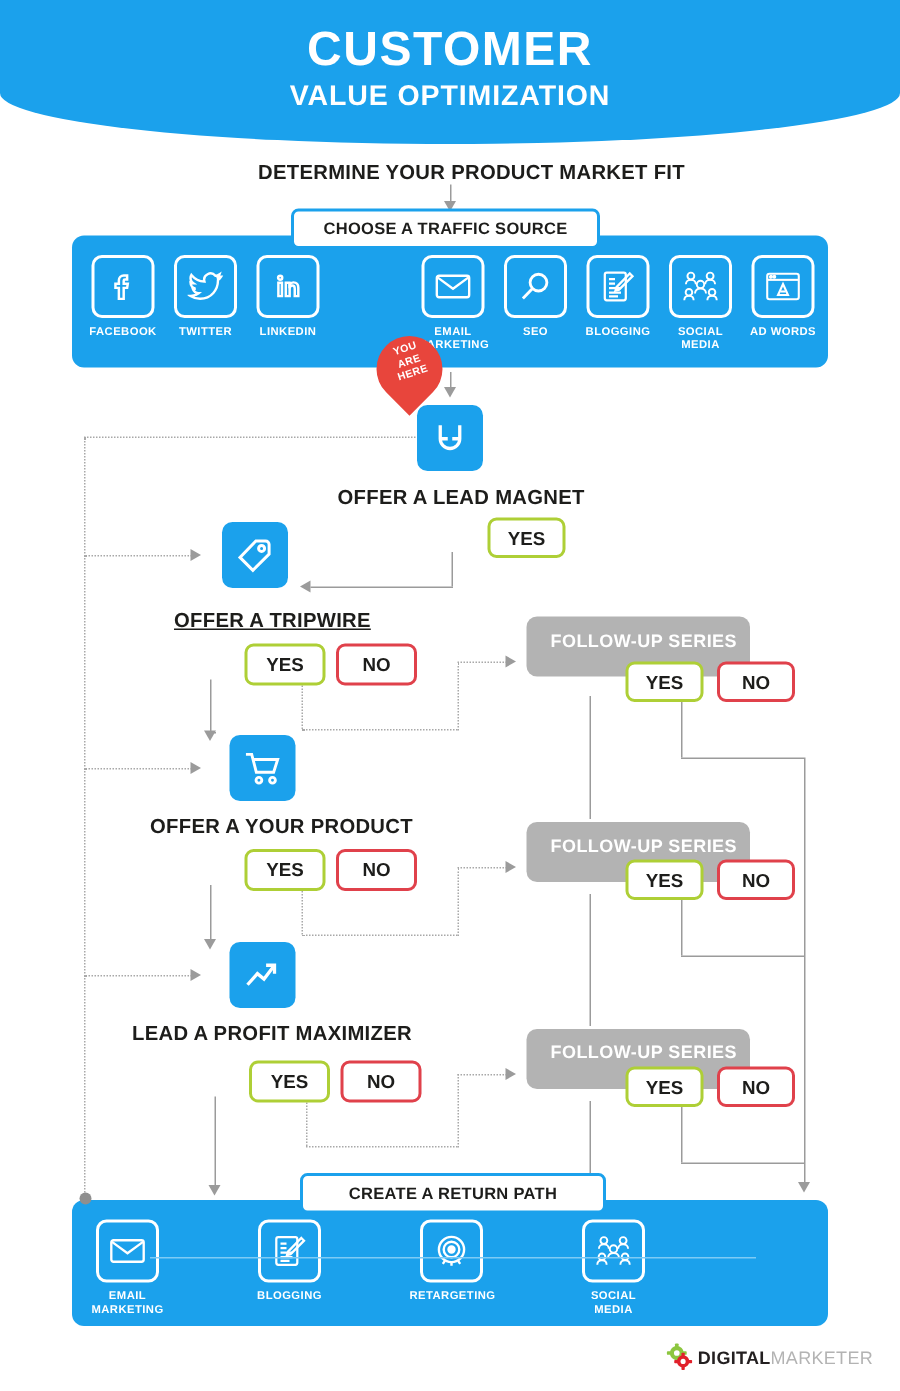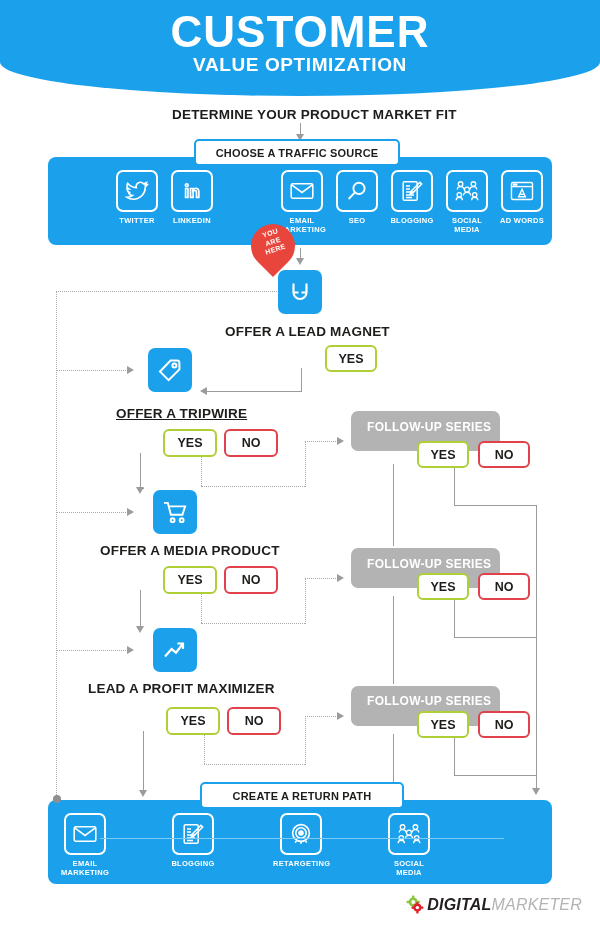--- a/index.html
+++ b/index.html
@@ -12,21 +12,21 @@
 
   
   .header{
     position:absolute;left:0;top:0;width:600px;height:96px;
     background:#1ba1ec;
     border-bottom-left-radius:300px 34px;
     border-bottom-right-radius:300px 34px;
     text-align:center;
   }
   .header-title{
-    color:#ffffff;font-size:44px;font-weight:bold;letter-spacing:1px;
+    color:#ffffff;font-size:32px;font-weight:bold;letter-spacing:1px;
     margin:0;padding-top:10px;line-height:44px;
   }
   .header-sub{
     color:#ffffff;font-size:19px;font-weight:bold;letter-spacing:0.6px;
     margin:0;line-height:22px;
   }
 
   
   .step-title{
     position:absolute;font-size:13.5px;font-weight:bold;color:#1d1d1b;
@@ -97,21 +97,21 @@
     border-radius:50% 50% 50% 0;transform:rotate(-45deg);z-index:9;
   }
   .pin-text{
     position:absolute;z-index:10;color:#ffffff;font-size:7px;font-weight:bold;
     line-height:8.5px;text-align:center;width:40px;transform:rotate(-18deg);
     letter-spacing:0.3px;
   }
 
   
   .logo{position:absolute;right:18px;bottom:12px;display:flex;align-items:center;}
-  .logo-txt{font-size:16px;font-weight:bold;letter-spacing:0.2px;font-style:italic;}
+  .logo-txt{font-size:12px;font-weight:bold;letter-spacing:0.2px;}
   .logo-a{color:#231f20;}
   .logo-b{color:#b3b3b3;font-weight:normal;}
 
   svg{display:block;}
 </style>
 </head>
 <body>
 
 <div id="page">
 
@@ -122,20 +122,28 @@
 
   <div class="step-title" style="left:172px;top:107px;">DETERMINE YOUR PRODUCT MARKET FIT</div>
 
   <div class="vline" style="left:300px;top:123px;height:13px;"></div>
   <div class="arr arr-d" style="left:296px;top:134px;"></div>
 
   <div class="band" style="left:48px;top:157px;width:504px;height:88px;"></div>
 
   <div class="pill" style="left:194px;top:139px;width:202px;height:23px;">CHOOSE A TRAFFIC SOURCE</div>
 
+  <div class="chan" style="left:54px;top:170px;">
+    <div class="box">
+      <svg width="22" height="22" viewBox="0 0 24 24" fill="none" stroke="#fff" stroke-width="1.8">
+        <path d="M15 4h-2.5A3.5 3.5 0 0 0 9 7.5V10H6.5v3H9v8h3.5v-8H15l.5-3h-3V7.8c0-.6.3-.9.9-.9H15V4z"></path>
+      </svg>
+    </div>
+    <div class="lbl">FACEBOOK</div>
+  </div>
 
   <div class="chan" style="left:109px;top:170px;">
     <div class="box">
       <svg width="24" height="24" viewBox="0 0 24 24" fill="none" stroke="#fff" stroke-width="1.6">
         <path d="M22 5.5c-.8.35-1.6.58-2.5.7.9-.55 1.55-1.4 1.88-2.4-.85.5-1.8.87-2.8 1.07A4.2 4.2 0 0 0 11.3 8.7c-3.5-.18-6.6-1.85-8.7-4.4a4.2 4.2 0 0 0 1.3 5.6c-.7 0-1.35-.2-1.9-.5 0 2 1.45 3.7 3.35 4.1-.6.17-1.2.2-1.8.08a4.2 4.2 0 0 0 3.9 2.9A8.4 8.4 0 0 1 2 18.3a11.9 11.9 0 0 0 6.4 1.88c7.7 0 11.9-6.4 11.9-11.95v-.54c.8-.6 1.5-1.35 2.05-2.2z"></path>
       </svg>
     </div>
     <div class="lbl">TWITTER</div>
   </div>
 
@@ -262,21 +270,21 @@
   <div class="chip yes" style="left:369px;top:441px;width:48px;height:23px;">YES</div>
   <div class="chip no" style="left:430px;top:441px;width:48px;height:23px;">NO</div>
 
   <div class="tile" style="left:153px;top:490px;">
     <svg width="27" height="25" viewBox="0 0 28 26" fill="none" stroke="#fff" stroke-width="2">
       <path d="M2 3h4l3.2 12.4h12L24 6.6H7.3"></path>
       <circle cx="11" cy="21" r="2"></circle>
         <circle cx="20.4" cy="21" r="2"></circle>
     </svg>
   </div>
-  <div class="step-title" style="left:100px;top:543px;">OFFER A MEDIA PRODUCT</div>
+  <div class="step-title" style="left:100px;top:543px;">OFFER A YOUR PRODUCT</div>
   <div class="chip yes" style="left:115px;top:566px;width:50px;height:24px;">YES</div>
   <div class="chip no" style="left:176px;top:566px;width:50px;height:24px;">NO</div>
 
   <div class="vline" style="left:140px;top:590px;height:37px;"></div>
   <div class="arr arr-d" style="left:136px;top:626px;"></div>
 
   <div class="vdot" style="left:201px;top:590px;height:33px;"></div>
   <div class="hdot" style="left:201px;top:623px;width:104px;"></div>
   <div class="vdot" style="left:305px;top:578px;height:46px;"></div>
   <div class="hdot" style="left:305px;top:578px;width:33px;"></div>

